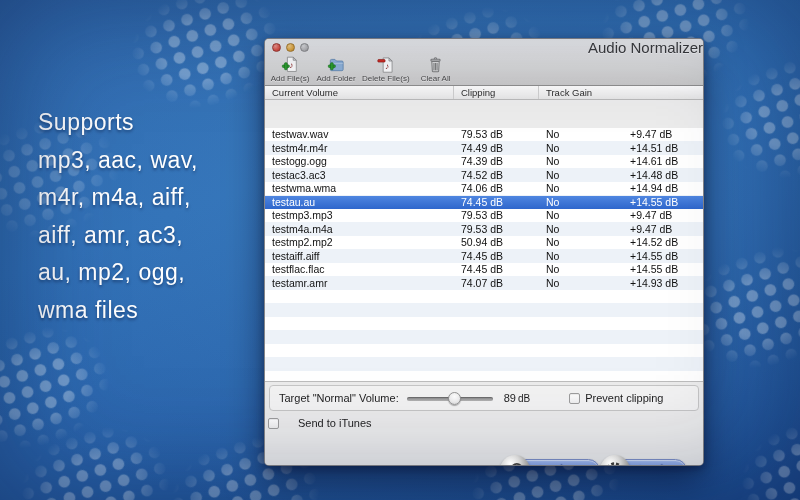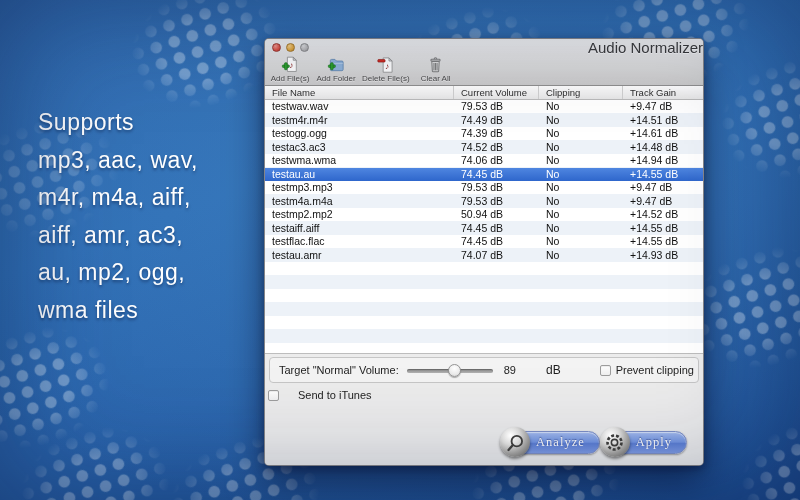--- a/index.html
+++ b/index.html
@@ -58,40 +58,41 @@
   .thead {
     display:grid; grid-template-columns:189px 85px 84px 1fr; height:14px;
     background:linear-gradient(#fdfdfd, #e6e6e6); border-bottom:1px solid #b9b9b9;
     font-size:9.5px; color:#2e2e2e;
   }
   .thead .hcell { line-height:13px; padding-left:7px; border-right:1px solid #cfcfcf; overflow:hidden; white-space:nowrap; }
   .thead .hcell:last-child { border-right:none; }
   .tbody {
     height:253px; background:#fff;
     background-image:repeating-linear-gradient(to bottom, #ffffff 0 13.5px, #edf2f8 13.5px 27px);
+    margin-top:28px;
   }
   .trow { display:grid; grid-template-columns:189px 85px 84px 1fr; height:13.5px; font-size:10.5px; color:#111; }
   .trow .tcell { line-height:13.5px; padding-left:7px; white-space:nowrap; overflow:hidden; }
   .trow.selected { background:linear-gradient(#4f86e0, #2e66cc); color:#fff; }
 
   
   .panel { position:relative; height:115px; background:#ececec; border-top:1px solid #bdbdbd; }
   .vbox {
     display:flex; align-items:center; height:26px; margin:3px 4px 0 4px;
     background:#f3f3f3; border:1px solid #c6c6c6; border-radius:4px; padding-left:9px;
   }
   .vlabel { font-size:11px; color:#1e1e1e; }
   .slider { position:relative; width:86px; height:13px; margin-left:8px; }
   .strack { position:absolute; left:0; right:0; top:5px; height:4px; border-radius:2px;
             background:linear-gradient(#878787,#b3b3b3); box-shadow:inset 0 1px 1px rgba(0,0,0,.25); }
   .sknob { position:absolute; top:0; left:calc(55% - 6.5px); width:13px; height:13px; border-radius:50%;
            background:radial-gradient(circle at 50% 32%, #ffffff, #ececec 60%, #cccccc); border:1px solid #949494;
            box-shadow:0 1px 1px rgba(0,0,0,.3); }
   .vvalue { font-size:11px; color:#1e1e1e; margin-left:11px; }
-  .vunit  { font-size:12px; color:#1e1e1e; margin-left:30px; }
+  .vunit  { font-size:10px; color:#1e1e1e; margin-left:2px; }
   .check { display:inline-block; width:11px; height:11px; border:1px solid #9d9d9d; border-radius:2px;
            background:linear-gradient(#ffffff,#efefef); box-shadow:inset 0 1px 1px rgba(0,0,0,.07); vertical-align:-2px; }
   .prevent { display:flex; align-items:center; gap:5px; margin-left:39px; font-size:11px; color:#1e1e1e; }
   .itunes { display:flex; align-items:center; gap:19px; margin:6px 0 0 3px; font-size:11px; color:#1e1e1e; }
 
   .buttons { position:absolute; right:16px; bottom:11px; display:flex; }
   .aqua-btn { position:relative; display:flex; align-items:center; cursor:pointer; }
   .ball {
     width:30px; height:30px; border-radius:50%; z-index:2; margin-right:-23px;
     background:radial-gradient(circle at 35% 28%, #ffffff, #d6d6d6 32%, #989898 62%, #585858 95%);
@@ -194,21 +195,20 @@
               <line x1="11" y1="9.2" x2="11" y2="18.3"></line>
               <line x1="13" y1="9.2" x2="13" y2="18.3"></line>
             </svg>
           </span>
           <span class="tlabel">Clear All</span>
         </div>
       </div>
     </div>
 
     <div class="thead">
-      <div class="hcell">File Name</div>
       <div class="hcell">Current Volume</div>
       <div class="hcell">Clipping</div>
       <div class="hcell">Track Gain</div>
     </div>
     <div class="tbody">
         <div class="trow">
           <div class="tcell">testwav.wav</div>
           <div class="tcell">79.53 dB</div>
           <div class="tcell">No</div>
           <div class="tcell">+9.47 dB</div>
@@ -267,21 +267,21 @@
           <div class="tcell">No</div>
           <div class="tcell">+14.55 dB</div>
         </div>
         <div class="trow">
           <div class="tcell">testflac.flac</div>
           <div class="tcell">74.45 dB</div>
           <div class="tcell">No</div>
           <div class="tcell">+14.55 dB</div>
         </div>
         <div class="trow">
-          <div class="tcell">testau.amr</div>
+          <div class="tcell">testamr.amr</div>
           <div class="tcell">74.07 dB</div>
           <div class="tcell">No</div>
           <div class="tcell">+14.93 dB</div>
         </div>
       </div>
 
     <div class="panel">
       <div class="vbox">
         <span class="vlabel">Target "Normal" Volume:</span>
         <div class="slider">

